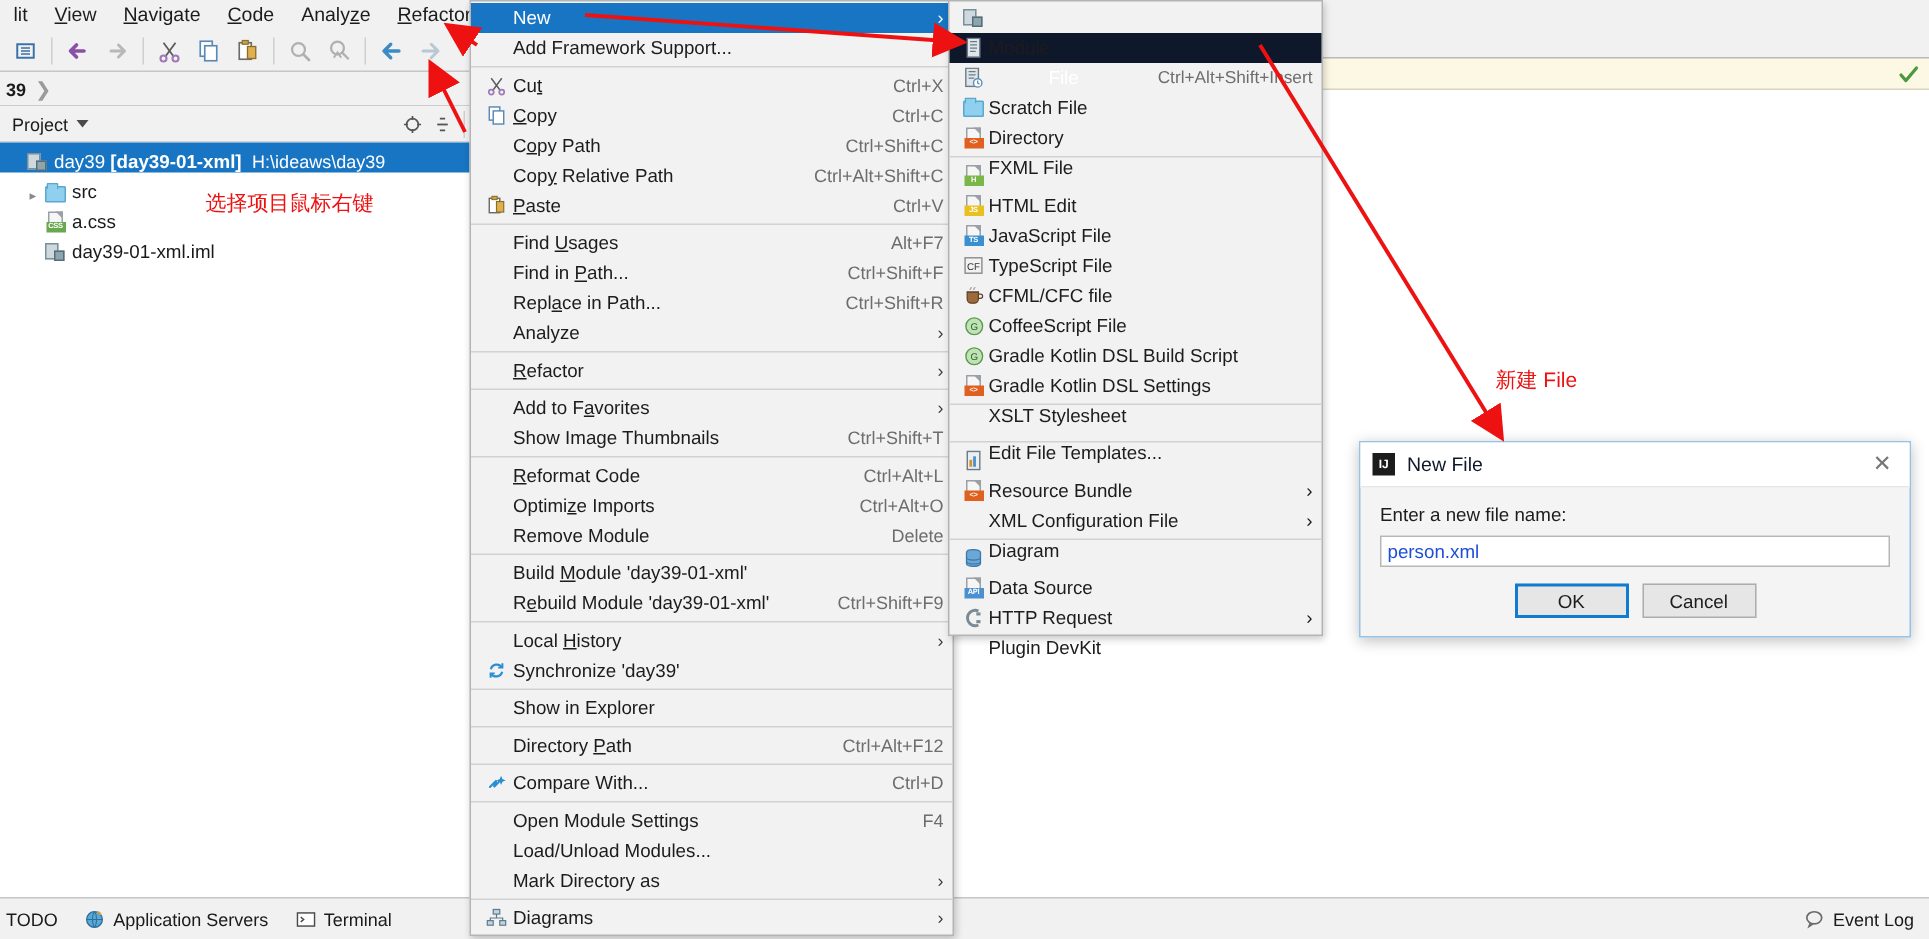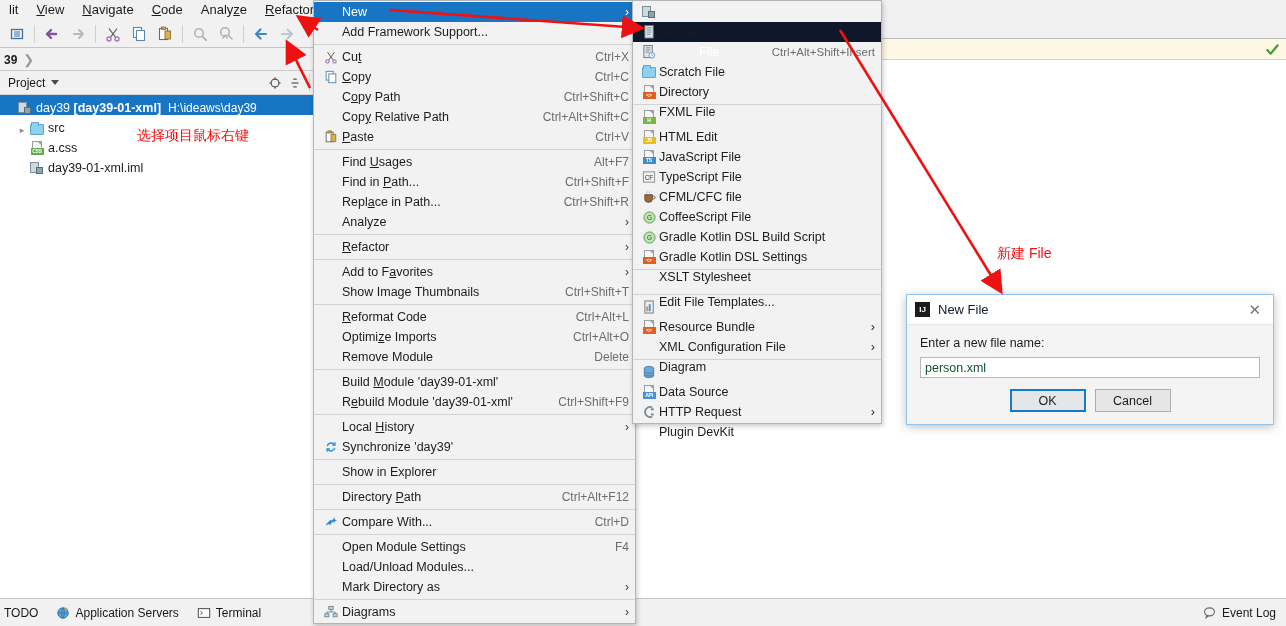--- a/index.html
+++ b/index.html
@@ -166,21 +166,21 @@
     width: 15px; height: 15px; background: #1c1c1c; color: #ffffff;
     font-size: 8px; font-weight: bold; line-height: 15px; text-align: center;
     margin-right: 8px; font-family: "Liberation Sans", sans-serif;
   }
   .dlg-title .t { color: #0f172a; font-size: 13px; flex: 1; }
   .dlg-title .x { color: #767676; font-size: 15px; padding: 0 4px; line-height: 1; }
   .dlg-body { padding: 11px 13px 0 13px; }
   .dlg-label { font-size: 12.5px; color: #1c1c1c; margin-bottom: 7px; }
   .dlg-input {
     width: 340px; height: 21px; background: #ffffff; border: 1px solid #b7b7b7;
-    font-size: 12.5px; color: #14532d; padding: 0 4px; line-height: 19px;
+    font-size: 12.5px; color: #1d4ed8; padding: 0 4px; line-height: 19px;
     font-family: "Liberation Sans", sans-serif; outline: none;
   }
   .dlg-btns { display: flex; justify-content: center; gap: 9px; margin-top: 11px; }
   .dlg-btn {
     min-width: 76px; height: 23px; font-size: 12.5px; color: #1c1c1c;
     background: #e6e6e6; border: 1px solid #adadad;
     display: flex; align-items: center; justify-content: center;
     font-family: "Liberation Sans", sans-serif;
   }
   .dlg-btn.default { border: 2px solid #0f7bd1; background: #e6e6e6; }

